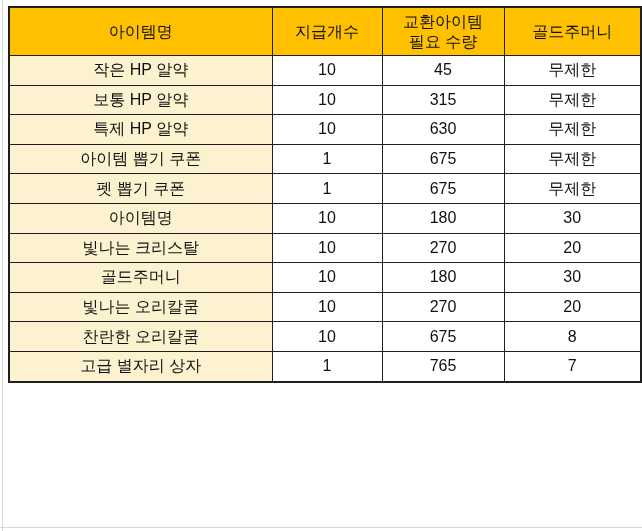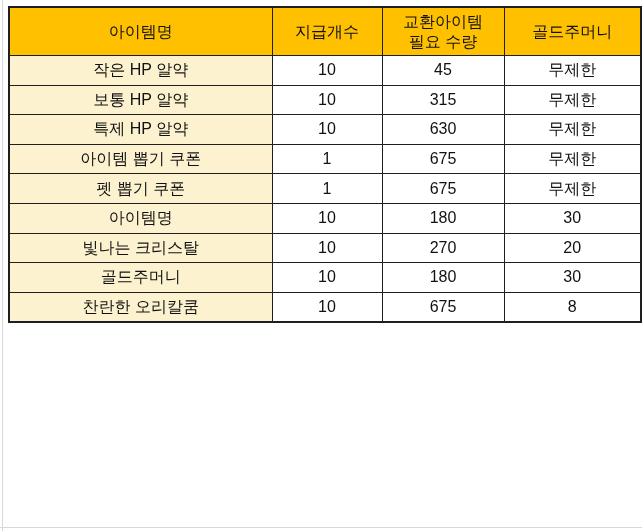--- a/index.html
+++ b/index.html
@@ -135,19 +135,31 @@
         <td>270</td>
         <td>20</td>
       </tr>
       <tr>
         <td class="item-cell">골드주머니</td>
         <td>10</td>
         <td>180</td>
         <td>30</td>
       </tr>
       <tr>
+        <td class="item-cell">빛나는 오리칼쿰</td>
+        <td>10</td>
+        <td>270</td>
+        <td>20</td>
+      </tr>
+      <tr>
         <td class="item-cell">찬란한 오리칼쿰</td>
         <td>10</td>
         <td>675</td>
         <td>8</td>
       </tr>
+      <tr>
+        <td class="item-cell">고급 별자리 상자</td>
+        <td>1</td>
+        <td>765</td>
+        <td>7</td>
+      </tr>
     </tbody>
 </table>
 
 </body></html>

